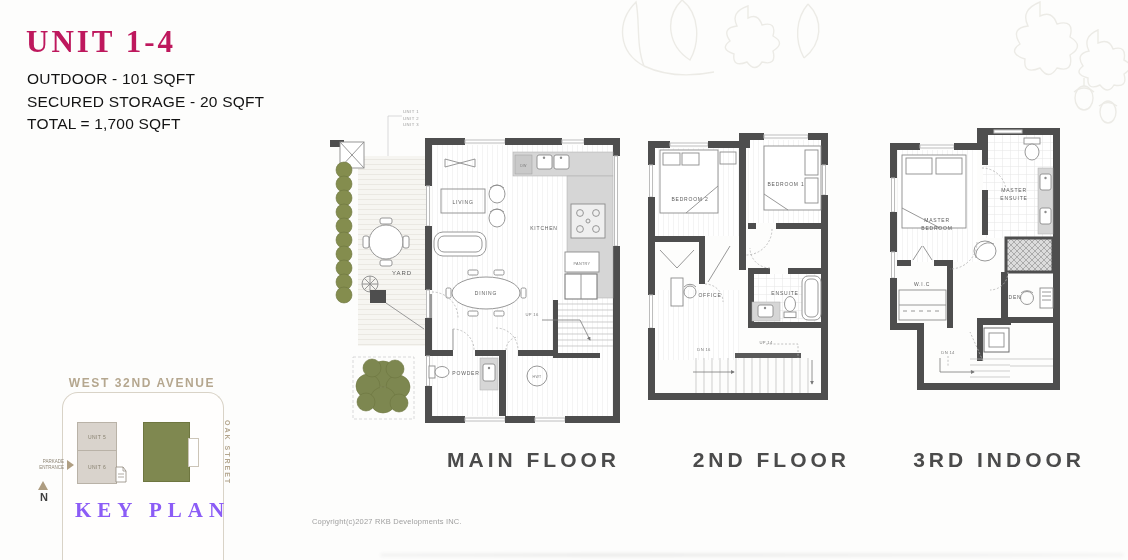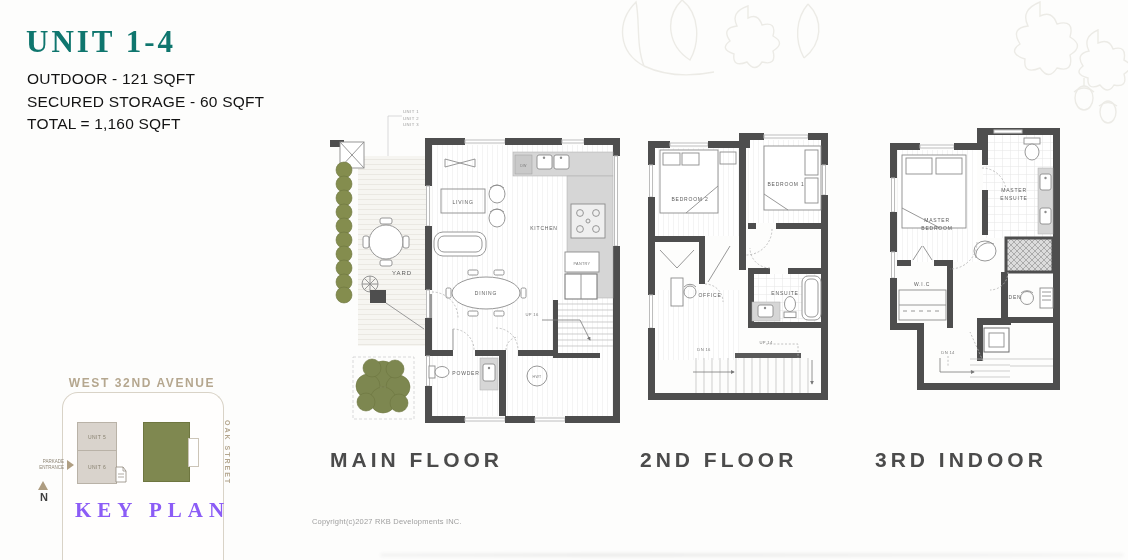--- a/index.html
+++ b/index.html
@@ -1,24 +1,24 @@
 <!DOCTYPE html>
 <html><head>
 <meta charset="utf-8">
 <style>
   html,body{margin:0;padding:0;background:#e8e8e8;}
   .canvas{position:relative;width:1128px;height:560px;background:#fdfdfc;overflow:hidden;
           font-family:"Liberation Sans",sans-serif;}
   .abs{position:absolute;}
   
   .title{font-family:"Liberation Serif",serif;font-weight:700;font-size:31px;
-         letter-spacing:3px;color:#0f766e;}
+         letter-spacing:3px;color:#be185d;}
   .stats div{font-size:15.5px;color:#131313;line-height:22.5px;letter-spacing:.2px;}
   
-  .floorlabel{font-size:21px;font-weight:700;letter-spacing:4px;color:#4b4b4b;text-align:left;}
+  .floorlabel{font-size:21px;font-weight:700;letter-spacing:4px;color:#4b4b4b;text-align:right;}
   
   .street-top{font-size:12px;letter-spacing:1.6px;color:#b5a78f;text-align:center;font-weight:700;}
   .street-right{writing-mode:vertical-rl;font-size:7px;letter-spacing:2px;color:#b5a78f;font-weight:700;}
   .siteoutline{border:1.2px solid #d9d3c7;border-bottom:none;border-radius:16px 16px 0 0;background:#fffefd;}
   .unitbox{background:#d9d3cc;border:1px solid #b9b2a7;display:flex;align-items:center;justify-content:center;
            font-size:5px;letter-spacing:.4px;color:#87806f;}
   .greenbox{background:#7f8850;border:1px solid #6e7640;}
   .notch{background:#fff;border:1px solid #ccc5b8;}
   .parkade{font-size:4.5px;line-height:5.5px;color:#8d8474;text-align:right;}
   .tri-right{width:0;height:0;border-top:5px solid transparent;border-bottom:5px solid transparent;
@@ -89,23 +89,23 @@
     <path class="leaf" d="M60,2 q-20,8 -12,24 q-18,2 -8,18 q-13,9 5,15 q-2,16 15,9 q9,13 17,0 q17,5 13,-13 q15,-9 0,-18 q5,-18 -13,-13 q-5,-14 -17,-8 Z"></path>
     <path class="leaf" d="M118,30 q-16,7 -9,21 q-14,3 -6,15 q-10,8 5,12 q-1,13 12,7 q8,10 14,0 q14,3 10,-11 q12,-8 0,-14 q3,-15 -11,-11 q-4,-11 -15,-6 Z"></path>
     <ellipse class="leaf" cx="104" cy="98" rx="9" ry="12"></ellipse>
     <path class="leaf" d="M94,92 q10,-8 20,0 M104,86 v-8"></path>
     <ellipse class="leaf" cx="128" cy="112" rx="8" ry="11"></ellipse>
     <path class="leaf" d="M119,106 q9,-7 18,0"></path>
   </svg>
 
   <div class="abs title" style="left:26px;top:24px">UNIT 1-4</div>
   <div class="abs stats" style="left:27px;top:68px">
-    <div>OUTDOOR - 121 SQFT</div>
-    <div>SECURED STORAGE - 60 SQFT</div>
-    <div>TOTAL = 1,160 SQFT</div>
+    <div>OUTDOOR - 101 SQFT</div>
+    <div>SECURED STORAGE - 20 SQFT</div>
+    <div>TOTAL = 1,700 SQFT</div>
   </div>
 
   <svg class="abs" style="left:322px;top:104px" width="300" height="330" viewBox="0 0 300 330">
 
     <g>
       <path d="M80,12 H66 V52" fill="none" stroke="#c4c4c4" stroke-width=".6"></path>
       <text class="callout" x="81" y="9">UNIT 1</text>
       <text class="callout" x="81" y="15.5">UNIT 2</text>
       <text class="callout" x="81" y="22">UNIT 3</text>
     </g>

